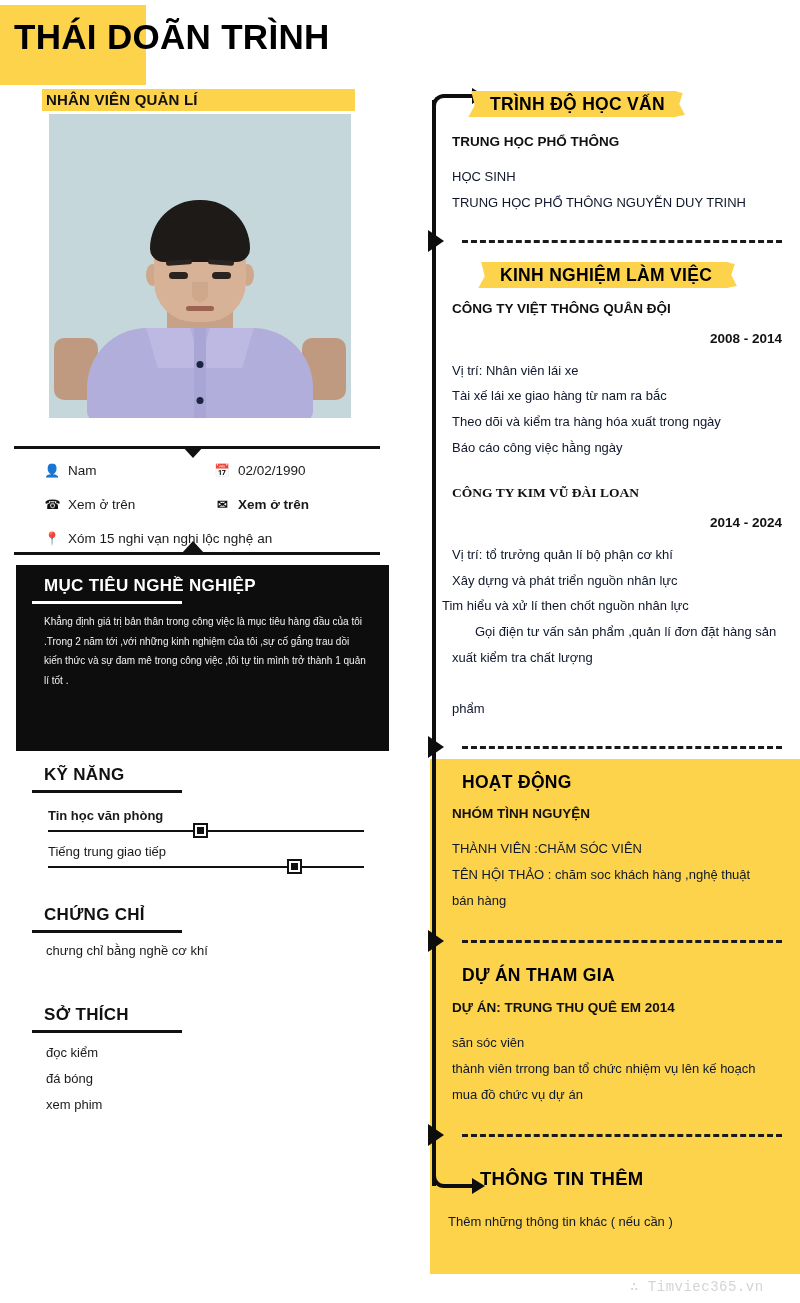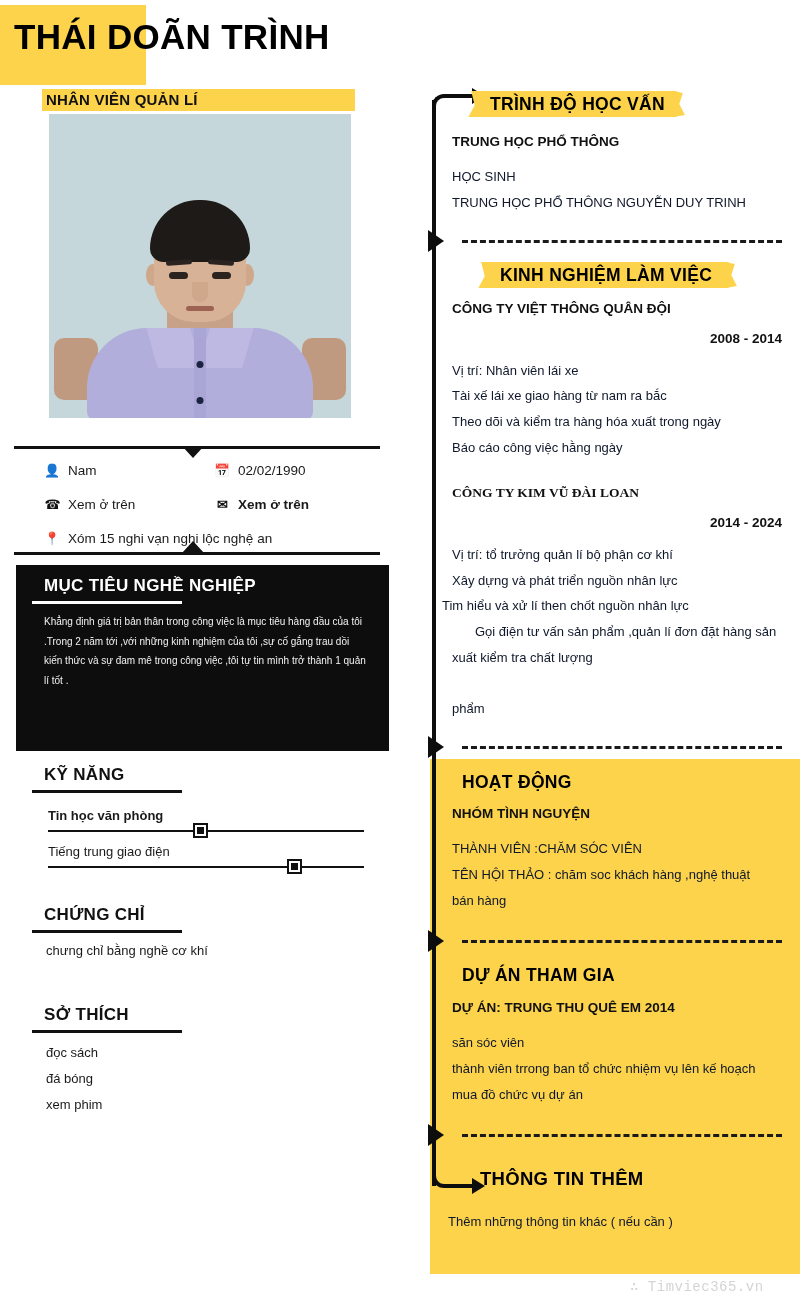--- a/index.html
+++ b/index.html
@@ -285,31 +285,31 @@
   <div id="objective-underline"></div>
   <div id="objective-text">Khẳng định giá trị bản thân trong công việc là mục tiêu hàng đầu của tôi .Trong 2 năm tới ,với những kinh nghiệm của tôi ,sự cố gắng trau dồi kiến thức và sự đam mê trong công việc ,tôi tự tin mình trở thành 1 quản lí tốt .</div>
 
   <div class="lsec-title" id="skills-title">KỸ NĂNG</div>
   <div class="lsec-rule" id="skills-rule"></div>
 
   <div class="skill-label" id="sk0-label">Tin học văn phòng</div>
   <div class="skill-track" id="sk0-track"></div>
   <div class="skill-knob" id="sk0-knob" style="left: 194.68px;"></div>
 
-  <div class="skill-label" id="sk1-label">Tiếng trung  giao điện</div>
+  <div class="skill-label" id="sk1-label">Tiếng trung  giao tiếp</div>
   <div class="skill-track" id="sk1-track"></div>
   <div class="skill-knob" id="sk1-knob" style="left: 289.48px;"></div>
 
   <div class="lsec-title" id="cert-title">CHỨNG CHỈ</div>
   <div class="lsec-rule" id="cert-rule"></div>
   <div id="cert-item">chưng chỉ bằng  nghề cơ khí</div>
 
   <div class="lsec-title" id="hobby-title">SỞ THÍCH</div>
   <div class="lsec-rule" id="hobby-rule"></div>
-  <div class="hobby-item" id="hb0">đọc sách</div>
+  <div class="hobby-item" id="hb0">đọc kiểm</div>
   <div class="hobby-item" id="hb1">đá bóng</div>
   <div class="hobby-item" id="hb2">xem phim</div>
 </div>
 
 <div id="right-column">
 
   <div class="ryellow-panel" style="left:10px; top:759px; width:370px; height:194px;"></div>
   <div class="ryellow-panel" style="left:10px; top:953px; width:370px; height:194px;"></div>
   <div class="ryellow-panel" style="left:10px; top:1147px; width:370px; height:127px;"></div>
 

